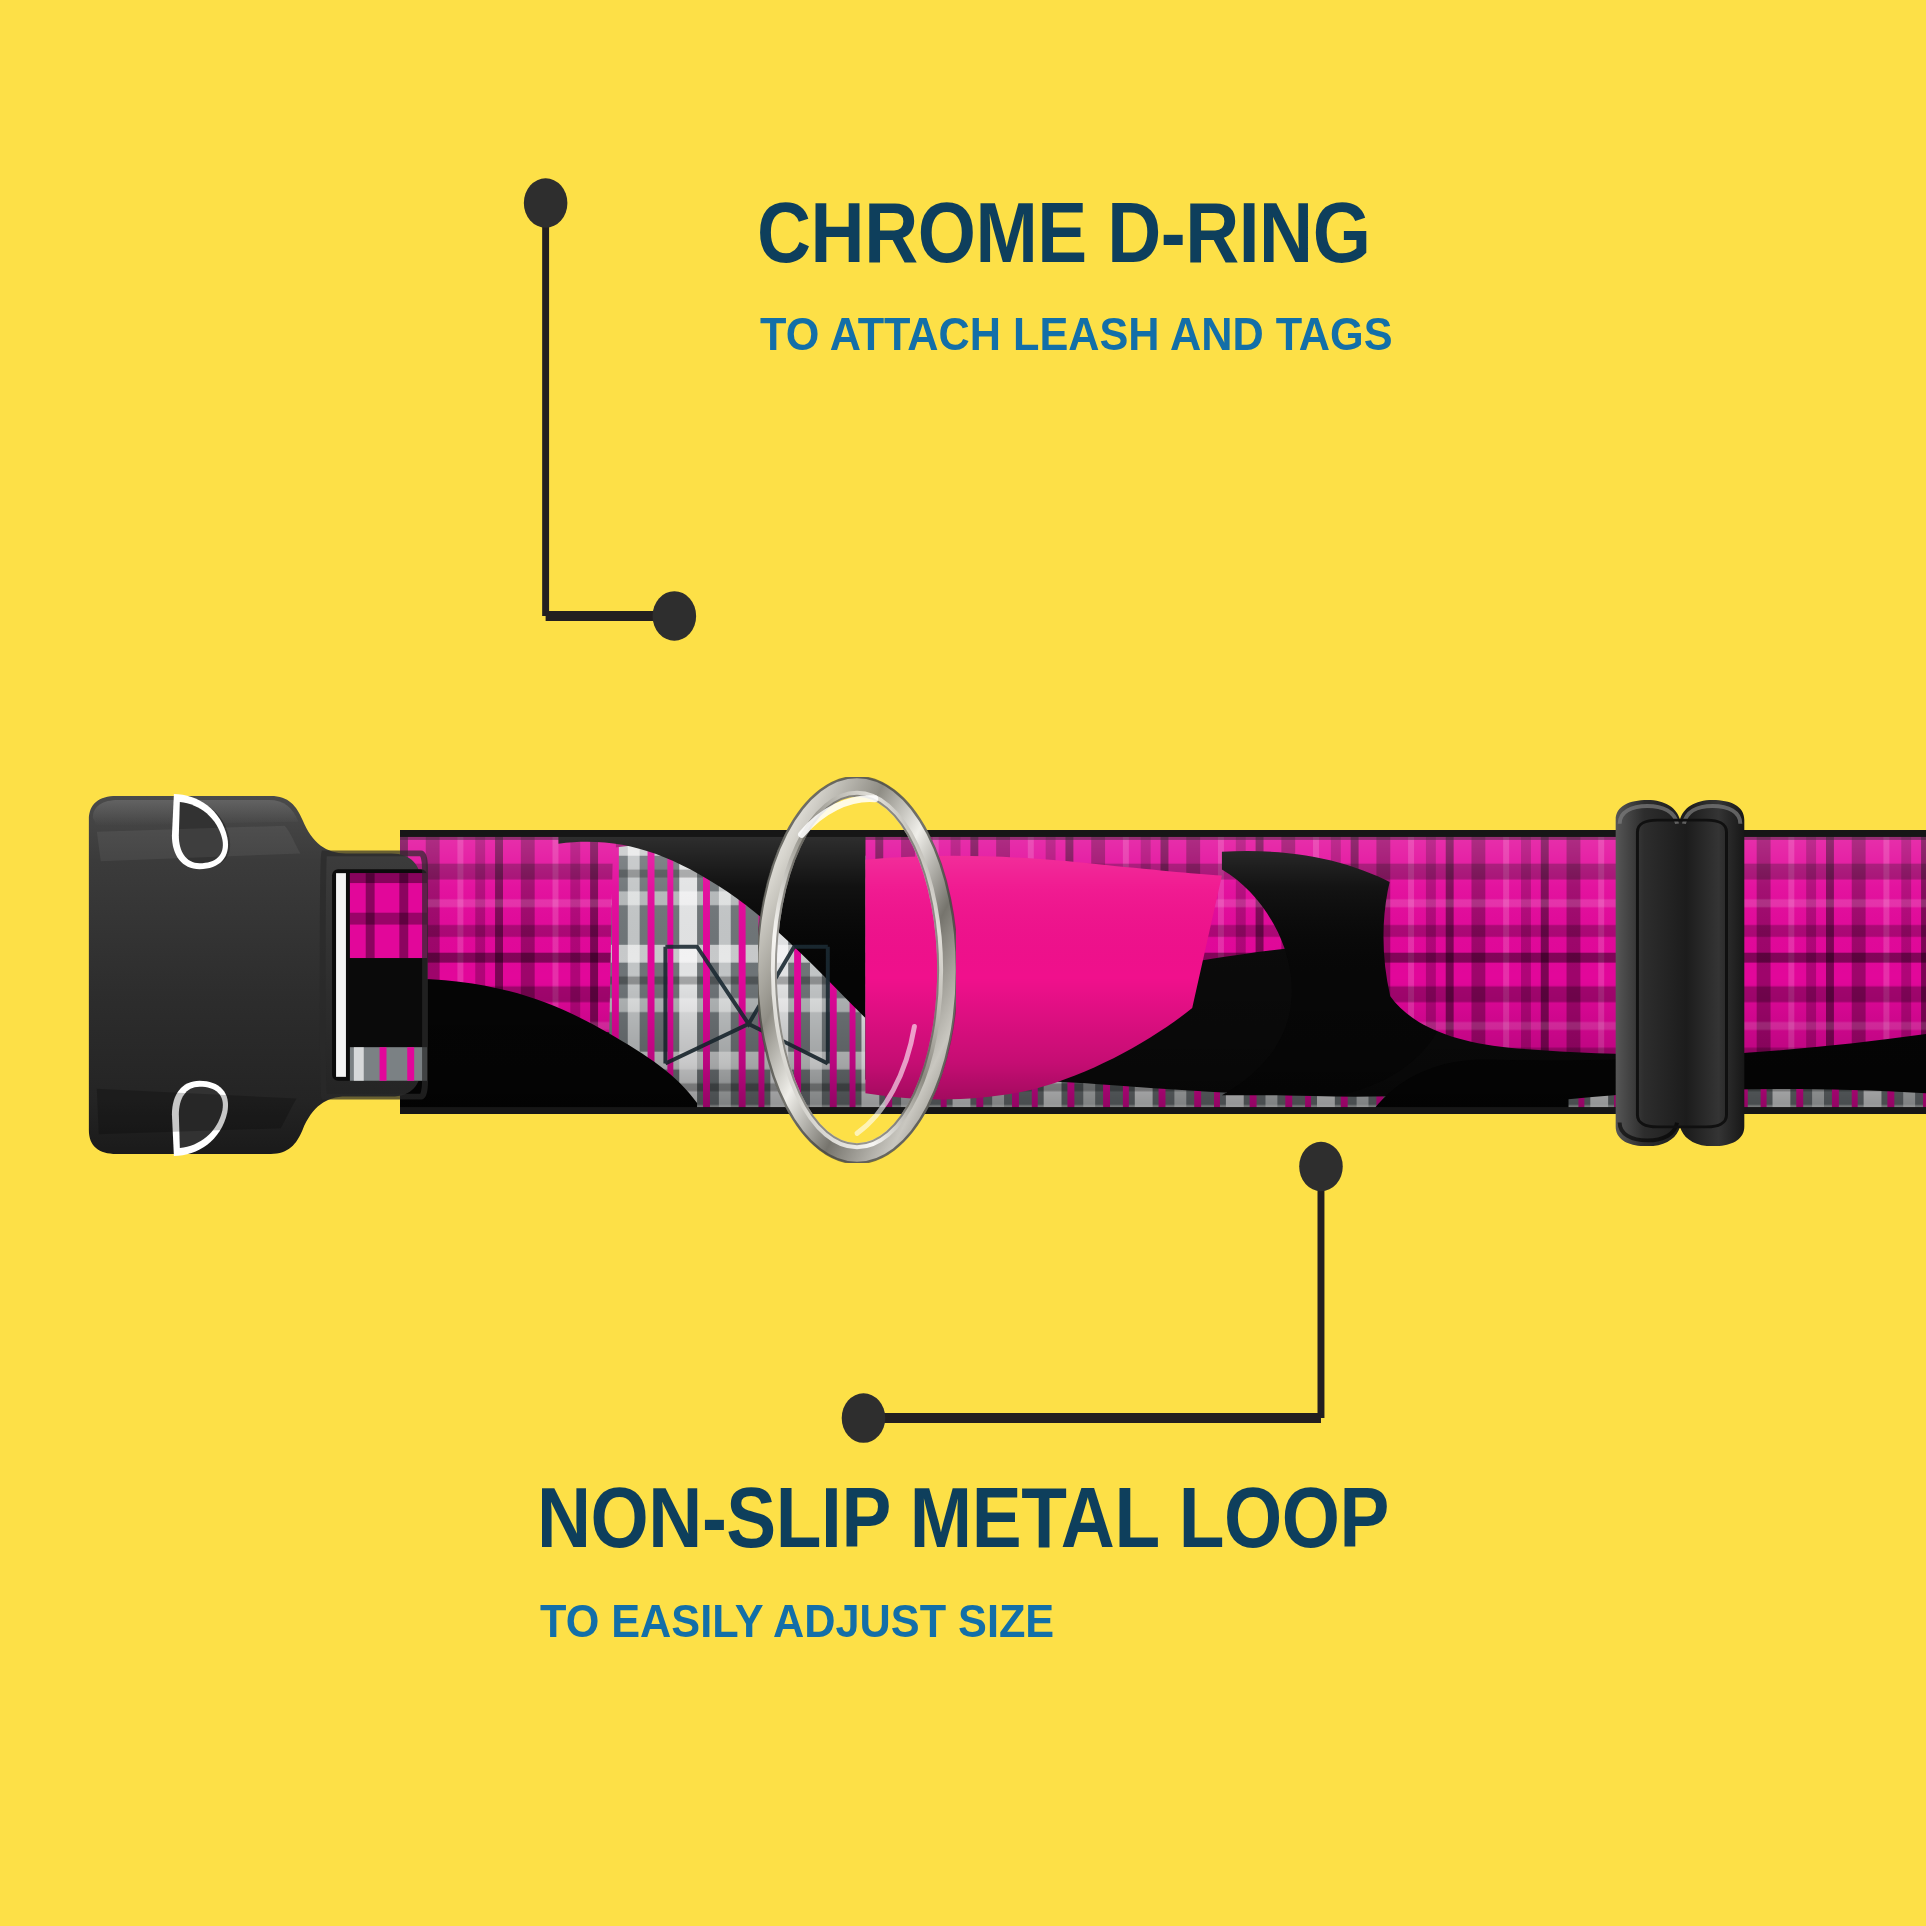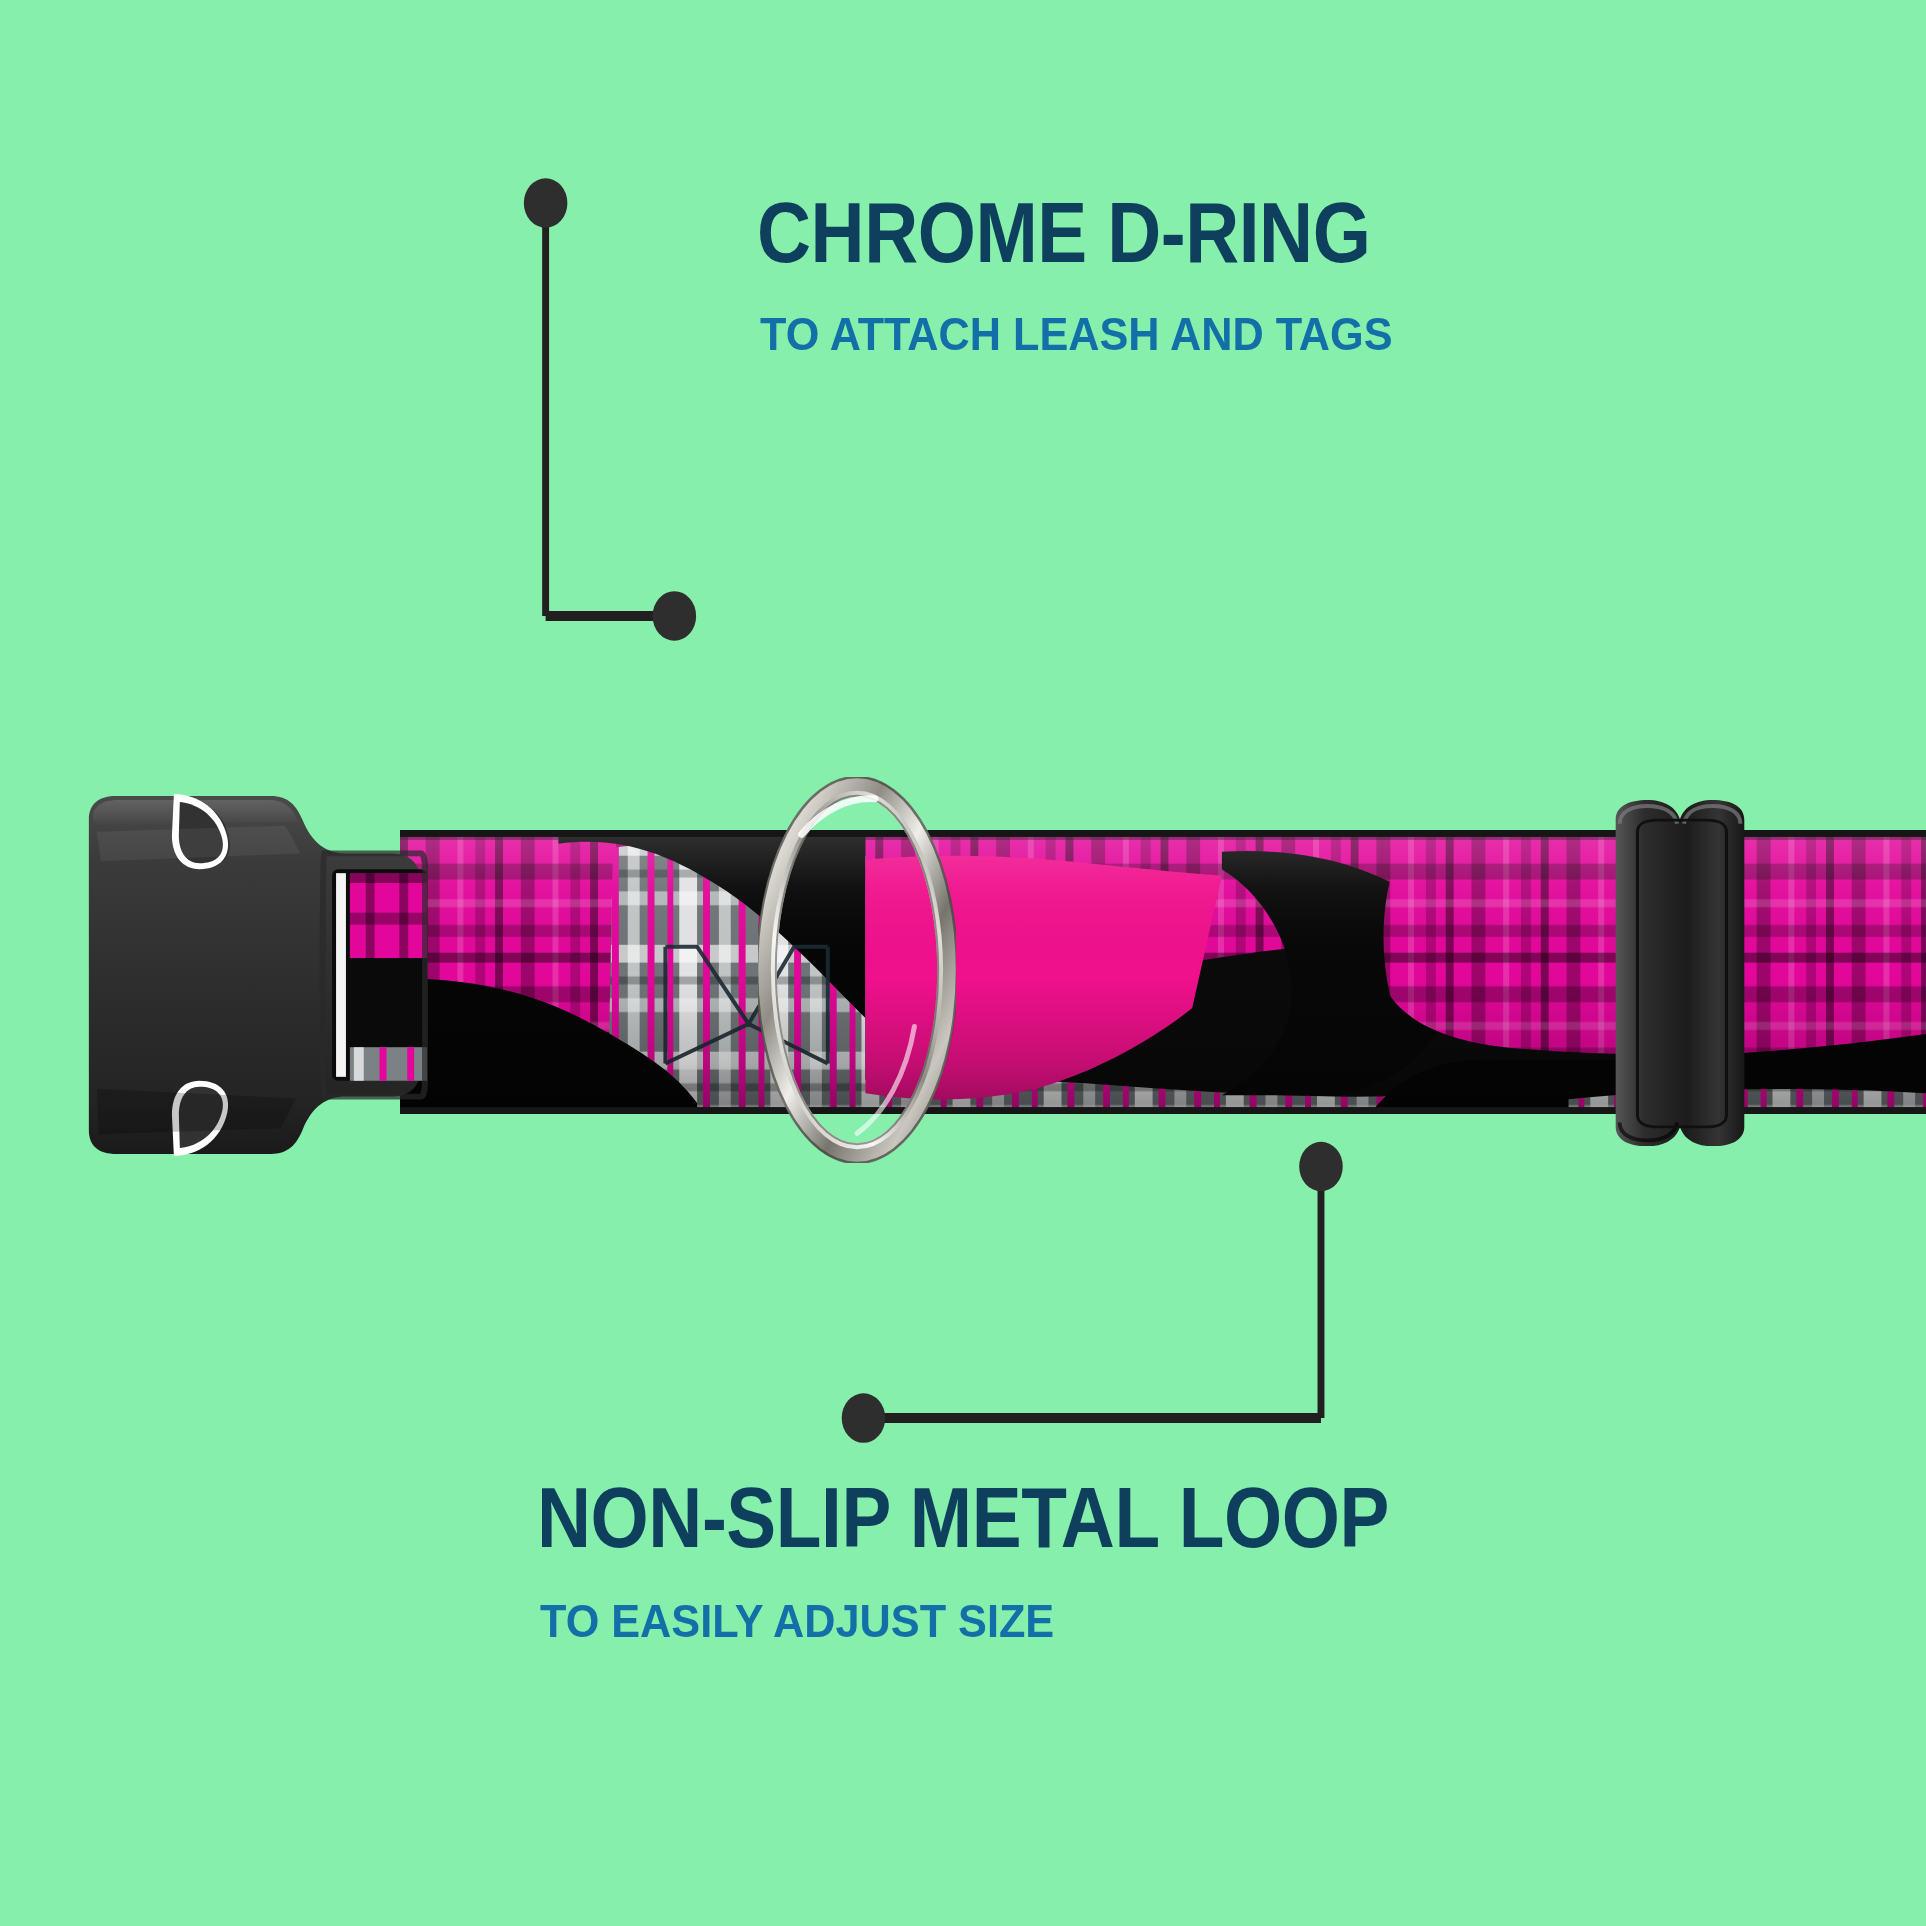--- a/index.html
+++ b/index.html
@@ -8,21 +8,21 @@
     padding: 0;
     background: #ffffff;
   }
   body {
     font-family: "Liberation Sans", sans-serif;
   }
   #stage {
     position: relative;
     width: 1927px;
     height: 1927px;
-    background: #86efac;
+    background: #fde047;
     overflow: hidden;
   }
 
   
   .callout-title {
     position: absolute;
     font-family: "Liberation Sans", sans-serif;
     font-weight: bold;
     letter-spacing: -0.5px;
     white-space: nowrap;

